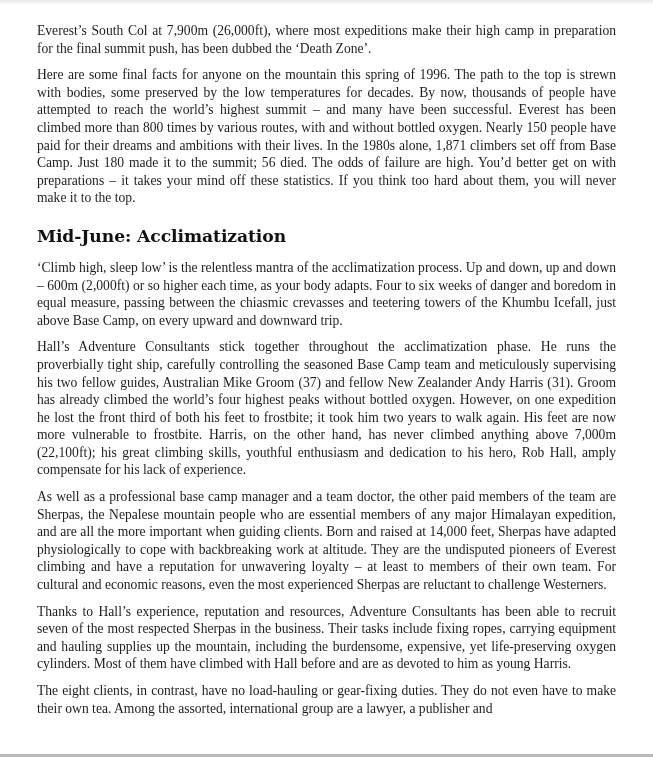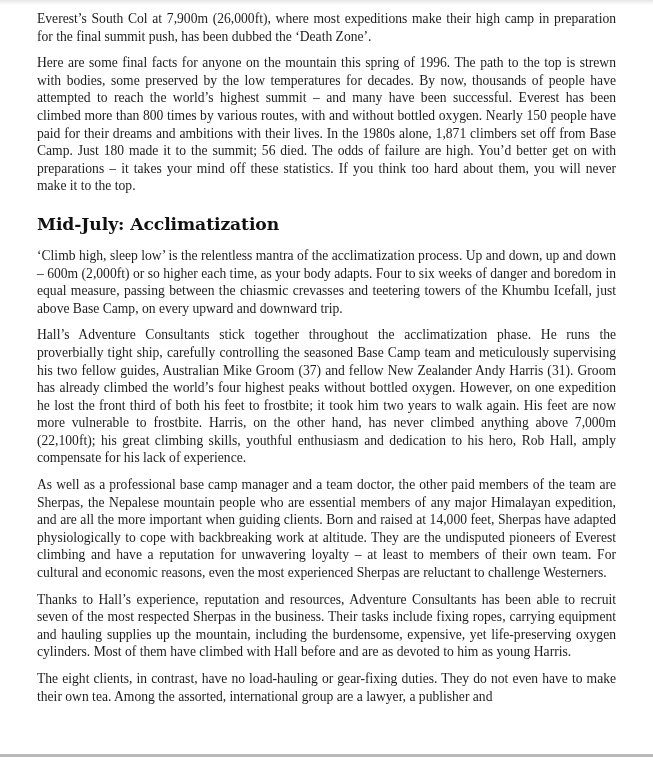--- a/index.html
+++ b/index.html
@@ -25,21 +25,21 @@
   .page {
     position: absolute;
     top: 0; left: 0;
     width: 653px;
     height: 765px;
     background: #ffffff;
   }
   .text-column {
     position: absolute;
     left: 37px;
-    top: 10px;
+    top: 22px;
     width: 579px;
   }
   p.para {
     margin: 0 0 9px 0;
     font-size: 13.6px;
     line-height: 17.6px;
     text-align: justify;
     text-justify: inter-word;
     -webkit-hyphens: none;
     hyphens: none;
@@ -82,21 +82,21 @@
 <div class="page">
 
   <div class="top-edge"></div>
 
   <div class="text-column">
 
     <p class="para">Everest’s South Col at 7,900m (26,000ft), where most expeditions make their high camp in preparation for the final summit push, has been dubbed the ‘Death Zone’.</p>
 
     <p class="para">Here are some final facts for anyone on the mountain this spring of 1996. The path to the top is strewn with bodies, some preserved by the low temperatures for decades. By now, thousands of people have attempted to reach the world’s highest summit – and many have been successful. Everest has been climbed more than 800 times by various routes, with and without bottled oxygen. Nearly 150 people have paid for their dreams and ambitions with their lives. In the 1980s alone, 1,871 climbers set off from Base Camp. Just 180 made it to the summit; 56 died. The odds of failure are high. You’d better get on with preparations – it takes your mind off these statistics. If you think too hard about them, you will never make it to the top.</p>
 
-    <h2 class="section-heading">Mid-July: Acclimatization</h2>
+    <h2 class="section-heading">Mid-June: Acclimatization</h2>
 
     <p class="para">‘Climb high, sleep low’ is the relentless mantra of the acclimatization process. Up and down, up and down – 600m (2,000ft) or so higher each time, as your body adapts. Four to six weeks of danger and boredom in equal measure, passing between the chiasmic crevasses and teetering towers of the Khumbu Icefall, just above Base Camp, on every upward and downward trip.</p>
 
     <p class="para">Hall’s Adventure Consultants stick together throughout the acclimatization phase. He runs the proverbially tight ship, carefully controlling the seasoned Base Camp team and meticulously supervising his two fellow guides, Australian Mike Groom (37) and fellow New Zealander Andy Harris (31). Groom has already climbed the world’s four highest peaks without bottled oxygen. However, on one expedition he lost the front third of both his feet to frostbite; it took him two years to walk again. His feet are now more vulnerable to frostbite. Harris, on the other hand, has never climbed anything above 7,000m (22,100ft); his great climbing skills, youthful enthusiasm and dedication to his hero, Rob Hall, amply compensate for his lack of experience.</p>
 
     <p class="para">As well as a professional base camp manager and a team doctor, the other paid members of the team are Sherpas, the Nepalese mountain people who are essential members of any major Himalayan expedition, and are all the more important when guiding clients. Born and raised at 14,000 feet, Sherpas have adapted physiologically to cope with backbreaking work at altitude. They are the undisputed pioneers of Everest climbing and have a reputation for unwavering loyalty – at least to members of their own team. For cultural and economic reasons, even the most experienced Sherpas are reluctant to challenge Westerners.</p>
 
     <p class="para">Thanks to Hall’s experience, reputation and resources, Adventure Consultants has been able to recruit seven of the most respected Sherpas in the business. Their tasks include fixing ropes, carrying equipment and hauling supplies up the mountain, including the burdensome, expensive, yet life-preserving oxygen cylinders. Most of them have climbed with Hall before and are as devoted to him as young Harris.</p>
 
     <p class="para tight">The eight clients, in contrast, have no load-hauling or gear-fixing duties. They do not even have to make their own tea. Among the assorted, international group are a lawyer, a publisher and</p>

